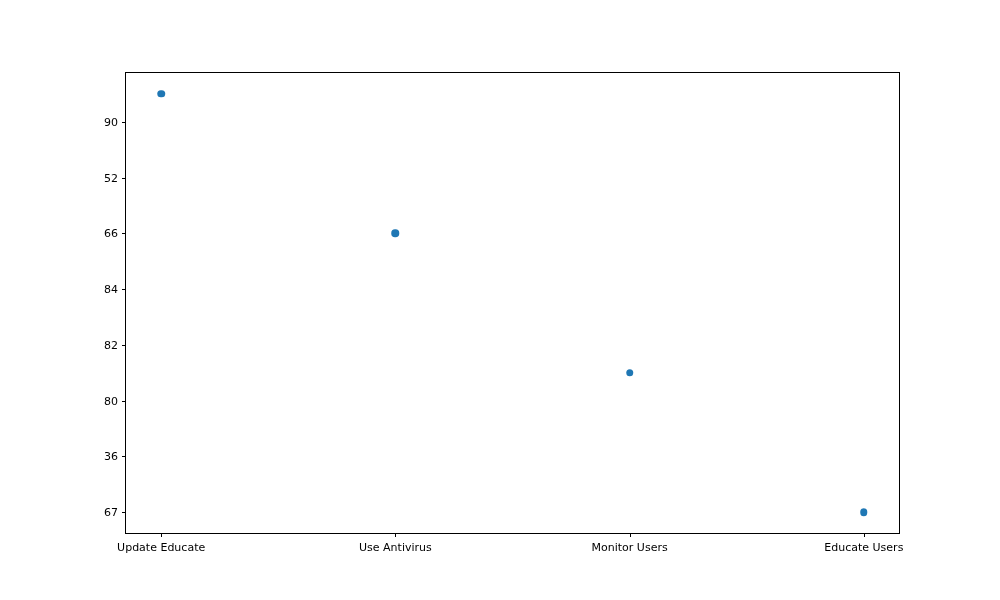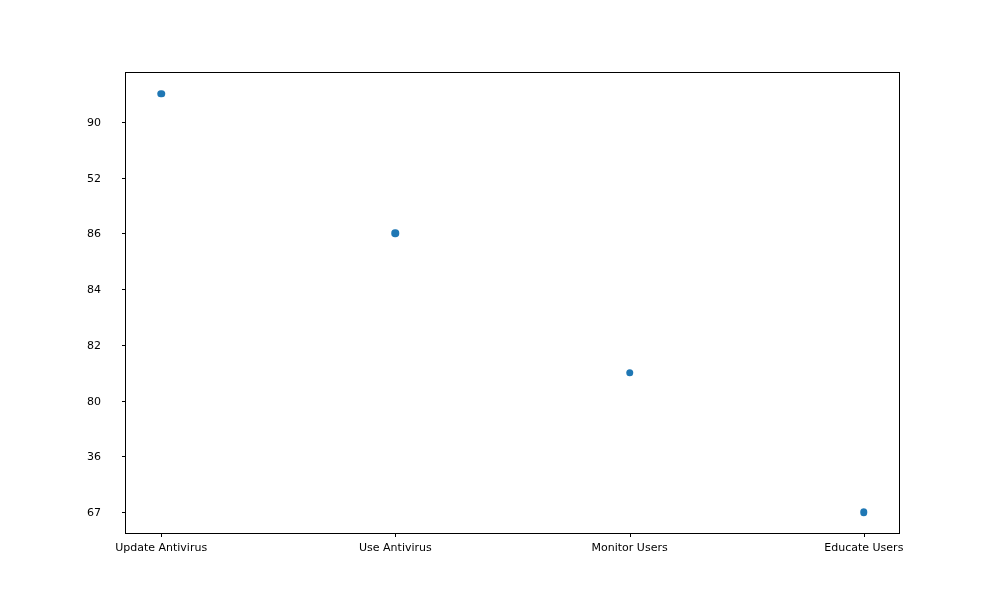--- a/index.html
+++ b/index.html
@@ -46,21 +46,21 @@
       position: absolute;
       width: 4px;
       height: 1px;
       background: #000000;
       left: -4px;
       top: 0;
     }
     .y-label {
       position: absolute;
       right: 100%;
-      padding-right: 25px;
+      padding-right: 8px;
       font-size: 11px;
       color: #000000;
       white-space: nowrap;
       transform: translateY(-50%);
     }
     .x-tick-group {
       position: absolute;
       bottom: 0;
     }
     .x-tick {
@@ -102,34 +102,34 @@
     <div class="y-tick-group" style="top:59.09%;">
       <div class="y-tick"></div>
       <div class="y-label">82</div>
     </div>
     <div class="y-tick-group" style="top:46.97%;">
       <div class="y-tick"></div>
       <div class="y-label">84</div>
     </div>
     <div class="y-tick-group" style="top:34.85%;">
       <div class="y-tick"></div>
-      <div class="y-label">86</div>
+      <div class="y-label">66</div>
     </div>
     <div class="y-tick-group" style="top:22.73%;">
       <div class="y-tick"></div>
       <div class="y-label">52</div>
     </div>
     <div class="y-tick-group" style="top:10.61%;">
       <div class="y-tick"></div>
       <div class="y-label">90</div>
     </div>
 
     <div class="x-tick-group" style="left:4.55%;bottom:0;">
       <div class="x-tick"></div>
-      <div class="x-label">Update Antivirus</div>
+      <div class="x-label">Update Educate</div>
     </div>
     <div class="x-tick-group" style="left:34.85%;bottom:0;">
       <div class="x-tick"></div>
       <div class="x-label">Use Antivirus</div>
     </div>
     <div class="x-tick-group" style="left:65.15%;bottom:0;">
       <div class="x-tick"></div>
       <div class="x-label">Monitor Users</div>
     </div>
     <div class="x-tick-group" style="left:95.45%;bottom:0;">

